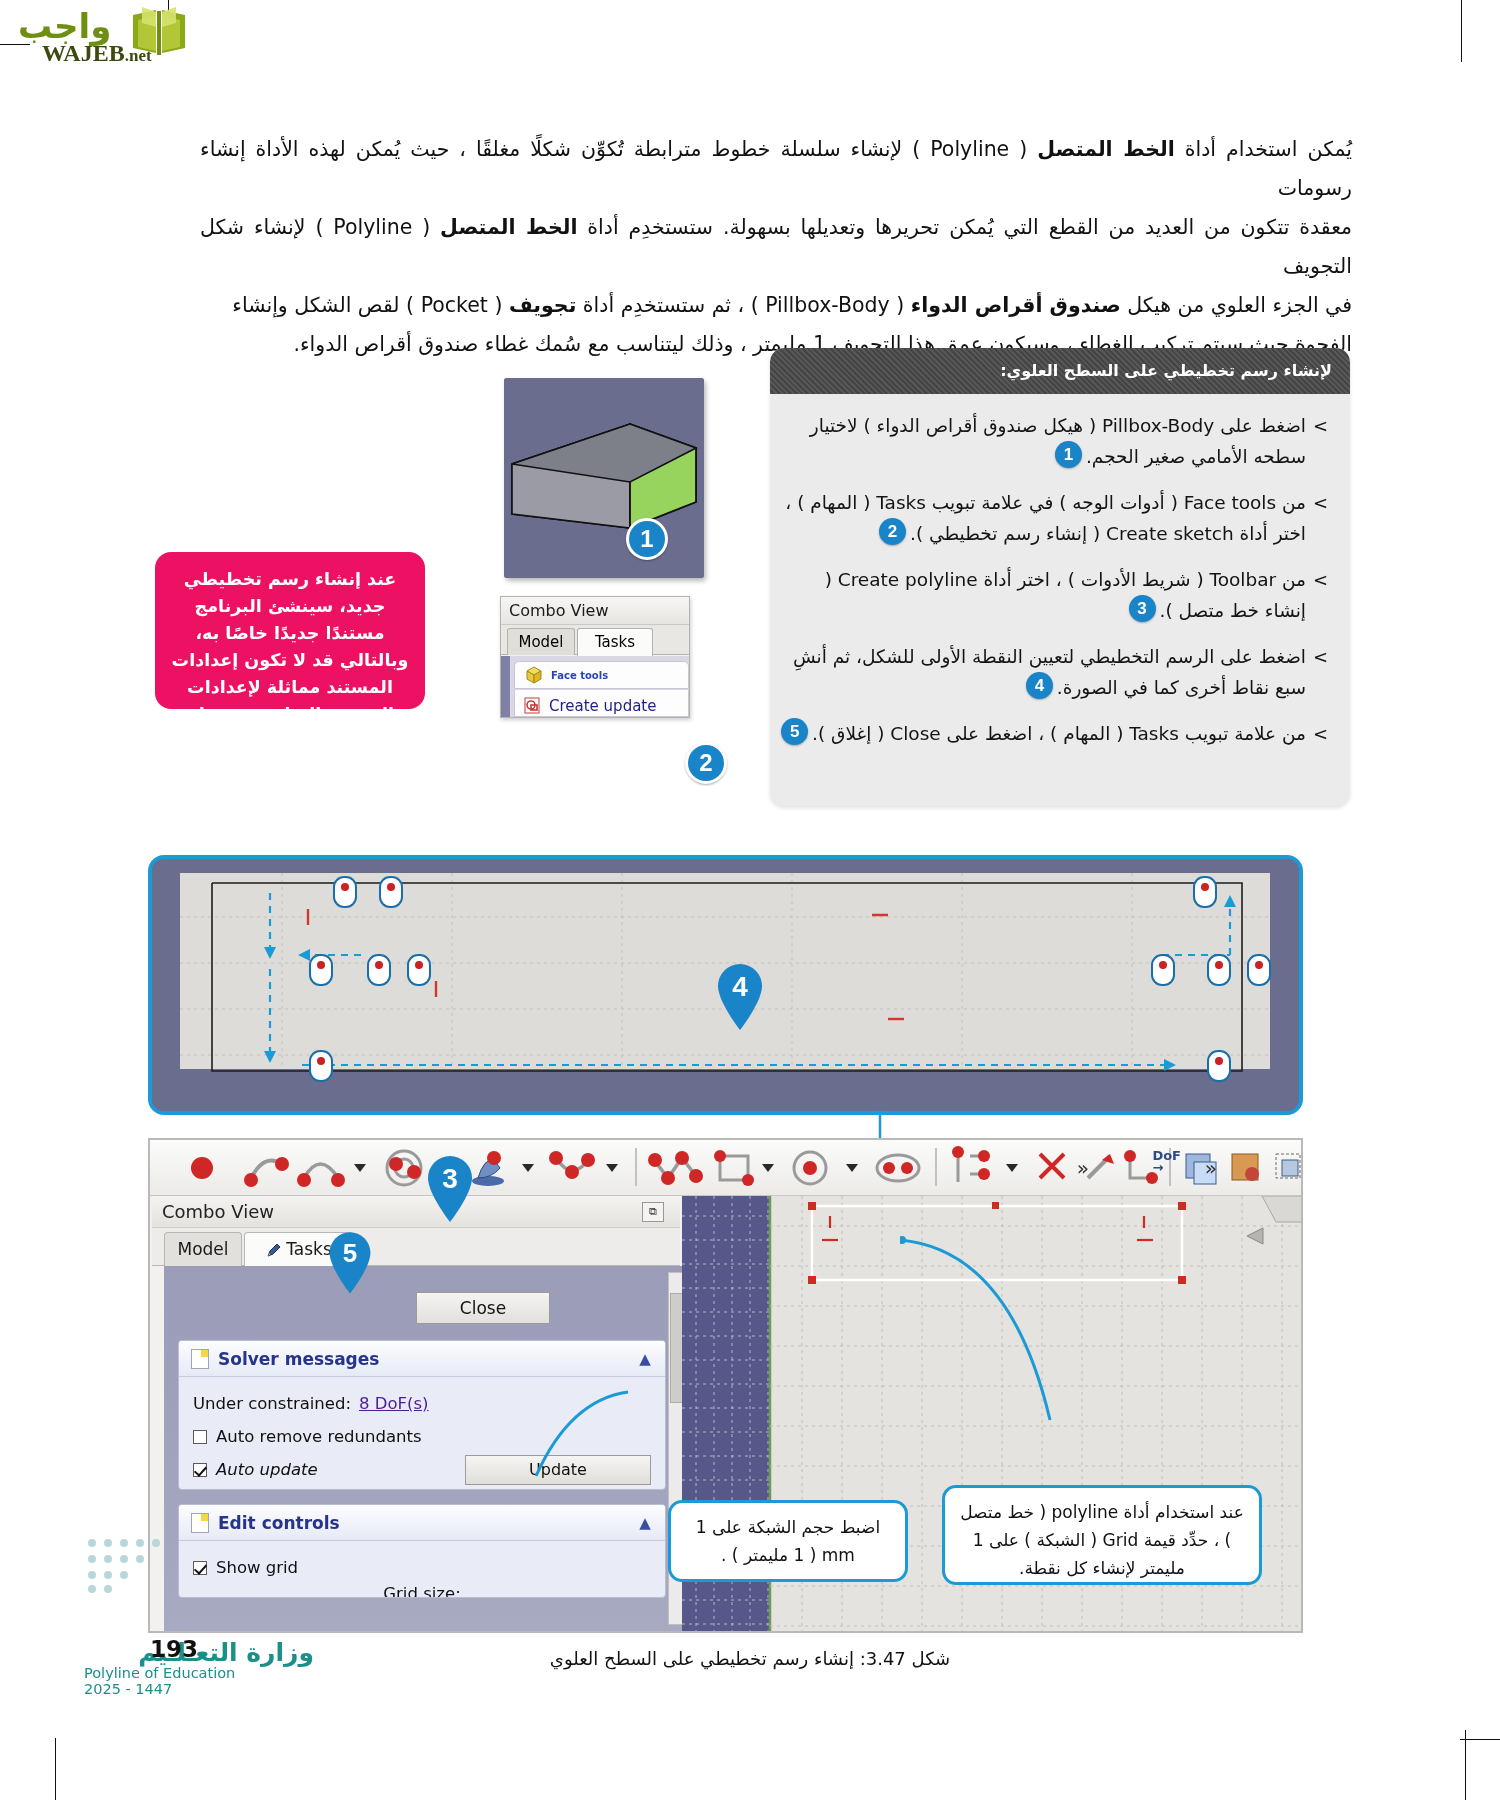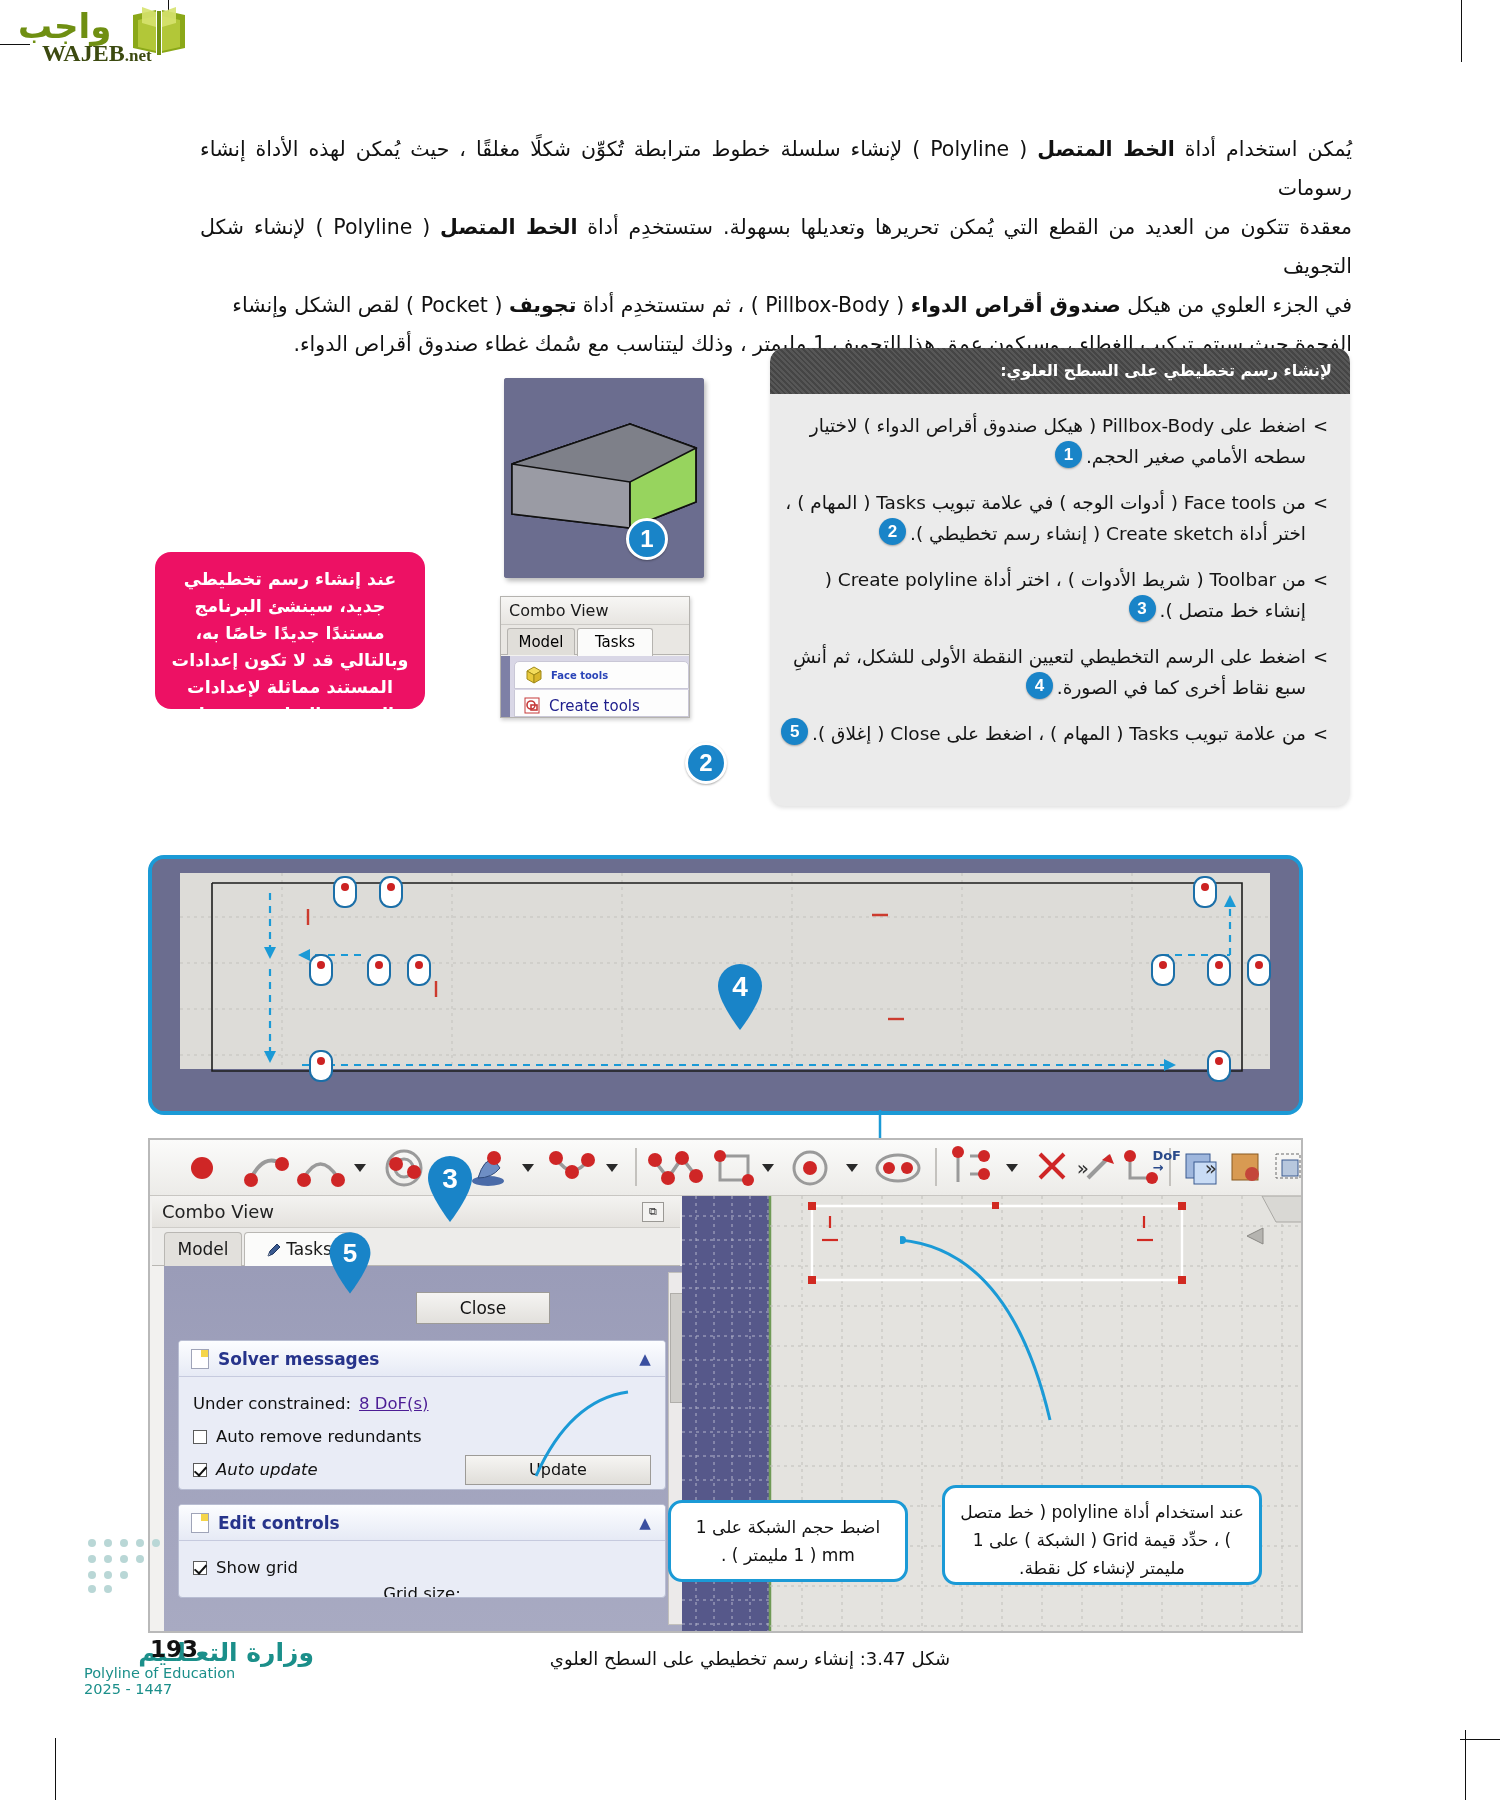--- a/index.html
+++ b/index.html
@@ -285,21 +285,21 @@
         </svg>
         <span style="font-size:10px;font-weight:bold;color:#2a44b8;">Face tools</span>
       </div>
       <div style="position:absolute;left:13px;top:34px;right:0;bottom:0;background:#fdfdfd;border:1px solid #c9c7d6;border-top:none;padding:4px 0 0 9px;">
         <div style="display:flex;align-items:center;gap:7px;height:24px;">
           <svg width="18" height="18" viewBox="0 0 18 18">
             <rect x="1" y="1" width="14" height="15" fill="#fff" stroke="#c63a3a"></rect>
             <circle cx="7" cy="8" r="4" fill="none" stroke="#c63a3a" stroke-width="1.6"></circle>
             <rect x="7" y="8" width="6" height="5" fill="none" stroke="#c63a3a" stroke-width="1.6"></rect>
           </svg>
-          <span style="font-size:15px;color:#1d1d8b;">Create tools</span>
+          <span style="font-size:15px;color:#1d1d8b;">Create update</span>
         </div>
 
       </div>
     </div>
   </div>
   <div class="badge badge-lg" style="left:685px;top:742px;">2</div>
 
   <div class="instr">
     <div class="instr-hd">لإنشاء رسم تخطيطي على السطح العلوي:</div>
     <div class="instr-body">

